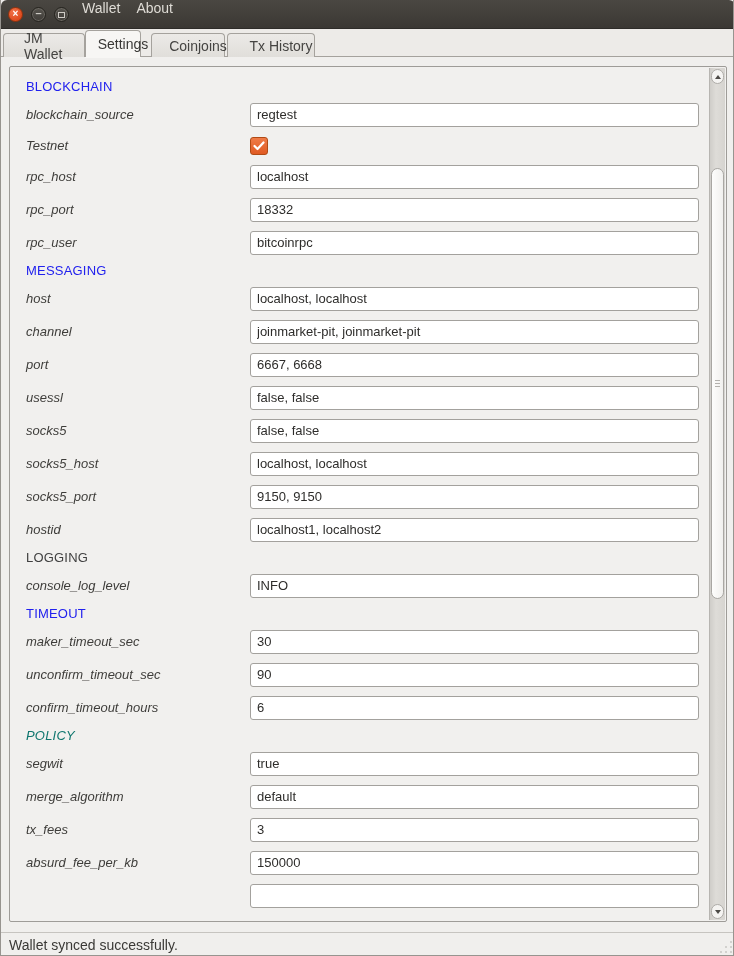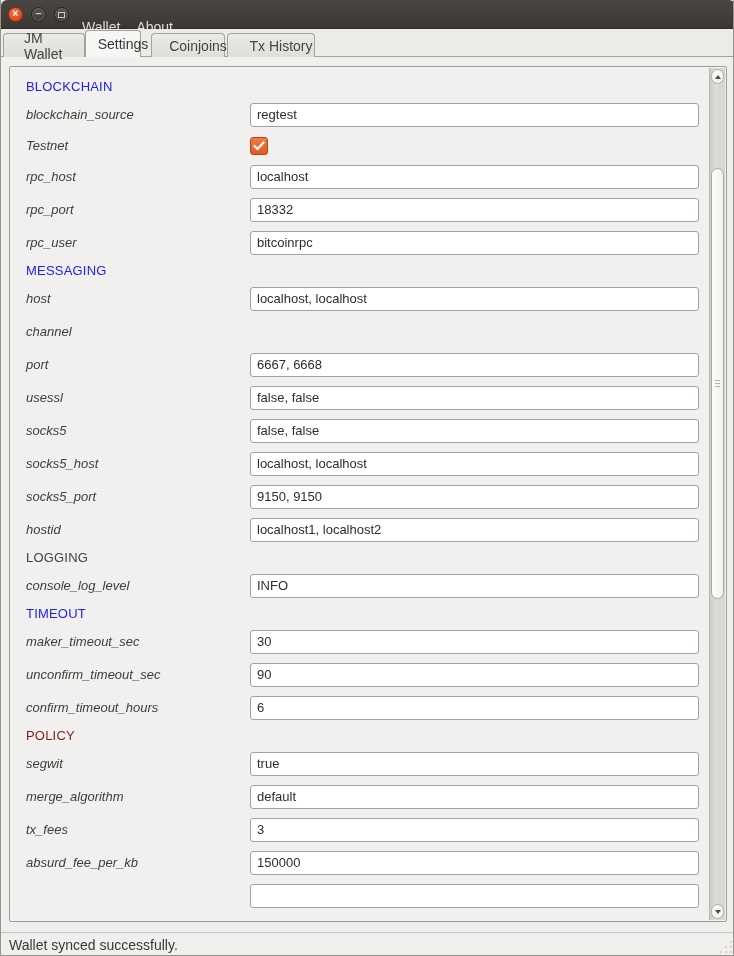--- a/index.html
+++ b/index.html
@@ -19,21 +19,21 @@
     display:flex; align-items:center; justify-content:center;
     font-size:10px; line-height:1; cursor:default; }
   .winbtn.close { left:7px; background:radial-gradient(circle at 35% 30%,#f2734a,#df4b1e 70%);
     border:1px solid #94330e; color:#fff; }
   .winbtn.minmax { background:linear-gradient(#56534d,#403d39);
     border:1px solid #26241f; color:#cfccc6; box-shadow:inset 0 0 0 1px #6b6862; }
   .winbtn.min { left:30px; } .winbtn.max { left:53px; }
   .glyph-x { font-size:10px; font-weight:bold; margin-top:-1px; }
   .glyph-min { font-size:11px; font-weight:bold; margin-top:-3px; }
   .glyph-max { width:7px; height:6px; border:1px solid #cfccc6; display:block; }
-  .menubar { position:absolute; left:79px; top:12px; height:29px; display:flex; gap:12px; align-items:center; }
+  .menubar { position:absolute; left:79px; top:0; height:29px; display:flex; gap:12px; align-items:flex-start; }
   .menu-item { color:#dfdcd6; font-size:14px; padding:0 2px; cursor:default; }
 
   
   .tabbar { position:absolute; left:0; top:29px; width:734px; height:28px; background:#edebe8; }
   .tabbar .baseline { position:absolute; left:0; bottom:0; width:100%; height:1px; background:#a5a29d; }
   .tab { position:absolute; bottom:0; display:flex; align-items:center; justify-content:center;
     border:1px solid #a5a29d; border-bottom:none; border-radius:4px 4px 0 0;
     background:linear-gradient(#eceae7,#e0deda); color:#454442; font-size:14px; cursor:default; z-index:1;padding-left:20px; }
   .tab.active { background:#f7f6f4; height:27px !important; z-index:2; color:#39383五6; color:#393836;
     box-shadow:0 1px 0 #f7f6f4; }
@@ -138,20 +138,21 @@
               <span class="lbl">rpc_user</span>
               <input type="text" value="bitcoinrpc" style="">
             </div>
             <div class="sec-header" style="color: rgb(33, 33, 238);">MESSAGING</div>
             <div class="row">
               <span class="lbl">host</span>
               <input type="text" value="localhost, localhost" style="">
             </div>
             <div class="row">
               <span class="lbl">channel</span>
+              <input type="text" value="joinmarket-pit, joinmarket-pit" style="">
             </div>
             <div class="row">
               <span class="lbl">port</span>
               <input type="text" value="6667, 6668" style="">
             </div>
             <div class="row">
               <span class="lbl">usessl</span>
               <input type="text" value="false, false" style="">
             </div>
             <div class="row">
@@ -181,21 +182,21 @@
               <input type="text" value="30" style="">
             </div>
             <div class="row">
               <span class="lbl">unconfirm_timeout_sec</span>
               <input type="text" value="90" style="">
             </div>
             <div class="row">
               <span class="lbl">confirm_timeout_hours</span>
               <input type="text" value="6" style="">
             </div>
-            <div class="sec-header" style="color: #7f1d1d;">POLICY</div>
+            <div class="sec-header" style="color: #0f766e; font-style: italic;">POLICY</div>
             <div class="row">
               <span class="lbl">segwit</span>
               <input type="text" value="true" style="">
             </div>
             <div class="row">
               <span class="lbl">merge_algorithm</span>
               <input type="text" value="default" style="">
             </div>
             <div class="row">
               <span class="lbl">tx_fees</span>

